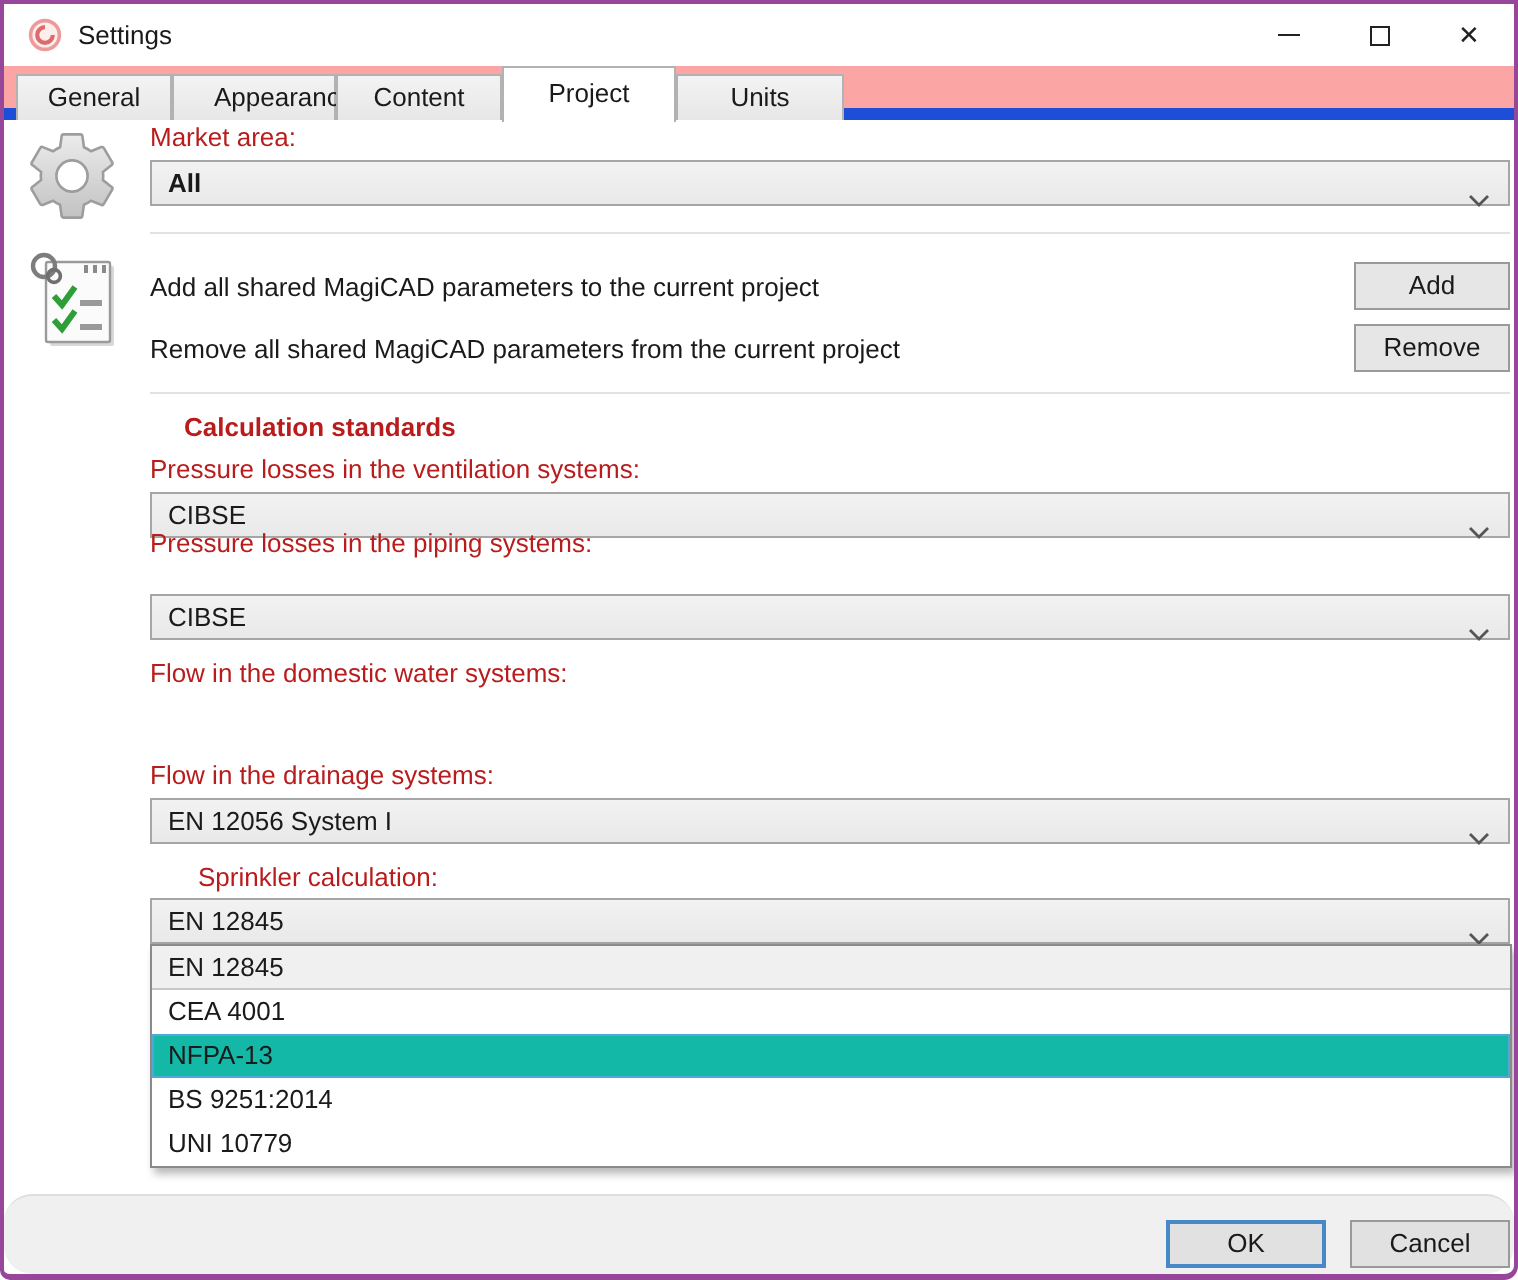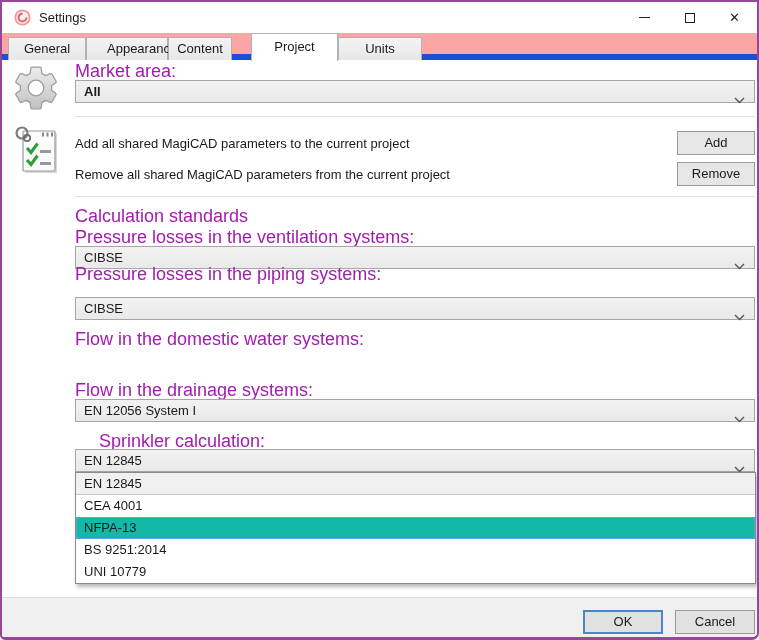--- a/index.html
+++ b/index.html
@@ -19,22 +19,22 @@
   .glyph-min { width:11px; height:1px; background:#222; display:block; }
   .glyph-max { width:10px; height:10px; border:1px solid #222; display:block; }
   .glyph-close { font-size:13px; color:#222; line-height:1; }
   
   .tabstrip { position:absolute; top:31px; left:0; right:0; height:27px; background:#fca5a5; border-bottom:6px solid #1d4ed8; }
   .tab { position:absolute; top:4px; height:23px; background:linear-gradient(#f3f3f3,#e7e7e7); border:1px solid #b2b2b2; border-bottom:none; text-align:center; font-size:13px; color:#1a1a1a; line-height:22px; z-index:1; }
   .tab.active { top:0; height:28px; background:#fff; line-height:26px; z-index:3; }
   
   .content { position:absolute; top:58px; left:0; right:0; bottom:40px; background:#fff; }
   .icon-block { position:absolute; }
-  .lbl { position:absolute; left:73px; font-size:18px; color:#a21caf; }
-  .lbl.bold { font-weight:normal; }
+  .lbl { position:absolute; left:73px; font-size:13px; color:#b91c1c; }
+  .lbl.bold { font-weight:bold;margin-left:17px; }
   .sep { position:absolute; left:73px; width:680px; height:1px; background:#e2e2e2; }
   .combo {
     position:absolute; left:73px; width:680px; height:23px;
     background:linear-gradient(#f2f2f2,#e9e9e9);
     border:1px solid #a6a6a6;
     font-size:13px; color:#1a1a1a; line-height:21px; padding-left:8px;
   }
   .combo .chev { position:absolute; right:9px; top:8px; }
   .btn {
     position:absolute; width:78px; height:24px; background:#e6e6e6;
@@ -45,21 +45,21 @@
   
   .droplist {
     position:absolute; left:73px; width:681px; top:412px;
     background:#fff; border:1px solid #8a8a8a;
     box-shadow:2px 3px 4px rgba(0,0,0,0.28); z-index:5;
   }
   .opt { height:22px; font-size:13px; color:#1a1a1a; line-height:21px; padding-left:8px; }
   .opt.current { background:#f0f0f0; border-bottom:1px solid #c8c8c8; }
   .opt.hl { background:#14b8a6; box-shadow:inset 0 0 0 1px #53a7d7; }
   
-  .footer { position:absolute; left:0; right:0; bottom:0; height:40px; background:#f0f0f0; border-top:1px solid #dedede; }
+  .footer { position:absolute; left:0; right:0; bottom:0; height:40px; background:#f0f0f0; border-top:1px solid #dedede;border-radius:14px; }
   .footer .btn { top:12px; width:80px; height:24px; background:#e1e1e1; }
   .btn-ok { right:94px; border:2px solid #4788c8; line-height:20px; }
   .btn-cancel { right:2px; border:1px solid #9a9a9a; }
 </style>
 </head>
 <body>
 
 <div class="window">
 
   <div class="titlebar">
@@ -79,21 +79,21 @@
         </div>
       <div class="ctrl">
           <span class="glyph-close">✕</span>
         </div>
     </div>
   </div>
 
   <div class="tabstrip">
     <div class="tab" style="left:6px;   width:78px;">General</div>
     <div class="tab" style="left:84px;  width:82px;padding-left:20px;">Appearance</div>
-    <div class="tab" style="left:166px; width:64px;">Content</div>
+    <div class="tab" style="left:166px; width:83px;">Content</div>
     <div class="tab active" style="left:249px; width:87px;">Project</div>
     <div class="tab" style="left:336px; width:84px;">Units</div>
   </div>
 
   <div class="content">
 
     <span class="icon-block" style="left:8px; top:2px;">
       <svg width="52" height="52" viewBox="0 0 24 24">
         <defs>
             <linearGradient id="gg" x1="0" y1="0" x2="0" y2="1">

